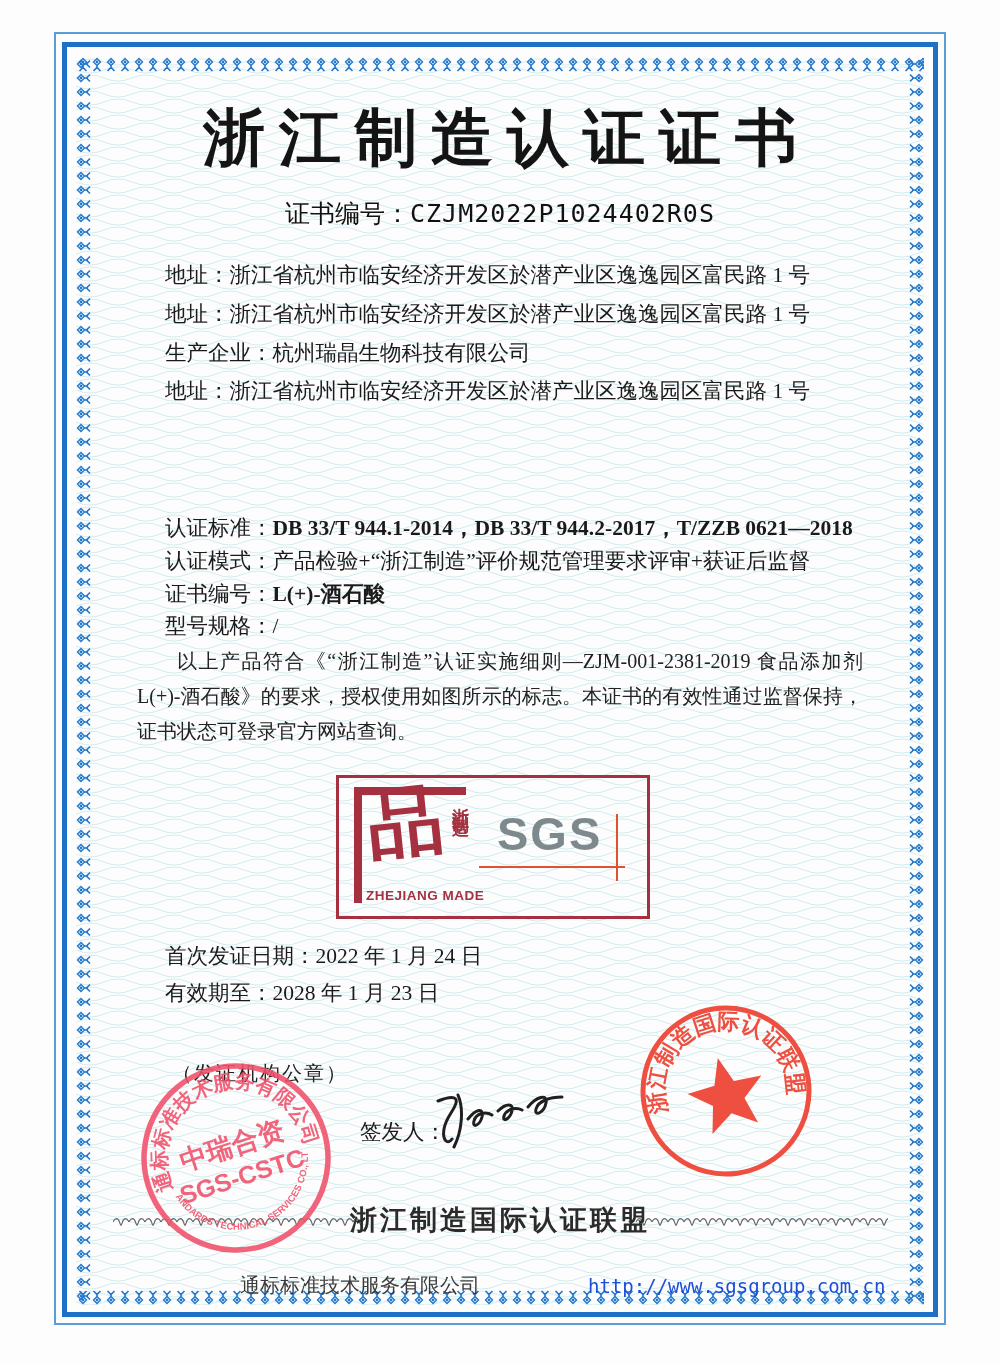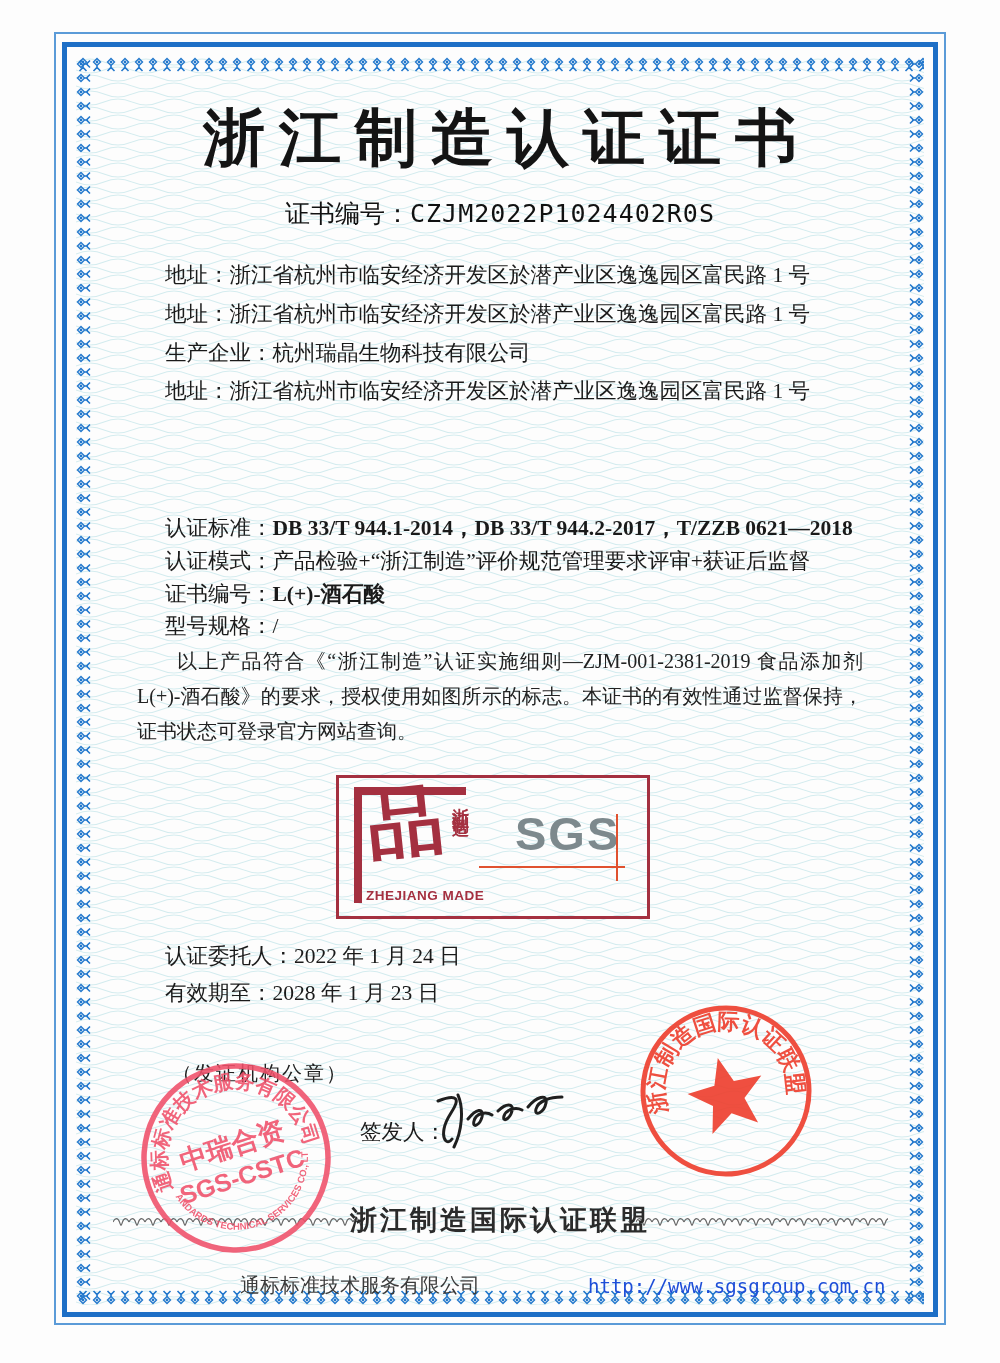--- a/index.html
+++ b/index.html
@@ -39,21 +39,21 @@
     font-size:20px; line-height:35px; text-align:justify; text-indent:2em; color:#222;
   }
   
   .markbox { position:absolute; top:775px; left:336px; width:308px; height:138px; border:3px solid #a43040; }
   .pin-glyph { position:absolute; left:28px; top:6px; font-size:76px; font-weight:bold; color:#a43040;
                transform:rotate(-6deg); font-family:"DejaVu Serif",serif; line-height:1; }
   .vert-label { position:absolute; left:110px; top:16px; writing-mode:vertical-rl; font-size:17px;
                 font-weight:bold; color:#a43040; letter-spacing:4px; }
   .mark-caption { position:absolute; left:27px; top:110px; font-size:13.5px; font-weight:bold;
                   color:#a43040; letter-spacing:0.5px; font-family:"Liberation Sans",sans-serif; }
-  .sgs-logo { position:absolute; left:176px; top:28px; font-size:47px; font-weight:bold; color:#7d898d;
+  .sgs-logo { position:absolute; left:158px; top:28px; font-size:47px; font-weight:bold; color:#7d898d;
               letter-spacing:2px; font-family:"Liberation Sans","DejaVu Sans",sans-serif; }
   .sgs-hline { position:absolute; left:140px; top:88px; width:146px; height:2px; background:#e0512f; }
   .sgs-vline { position:absolute; left:277px; top:36px; width:2px;  height:67px; background:#e0512f; }
   
   .date-line-1 { position:absolute; top:941px; left:165px; font-size:21.5px; }
   .date-line-2 { position:absolute; top:978px; left:165px; font-size:21.5px; }
   .seal-note { position:absolute; top:1060px; left:172px; font-size:20px; letter-spacing:2px; color:#222; }
   .signer { position:absolute; top:1117px; left:360px; font-size:21.5px; }
   .sig-svg { position:absolute; top:1083px; left:428px; }
   .stamp-left  { position:absolute; top:1058px; left:136px; opacity:0.88; }
@@ -166,21 +166,21 @@
       </svg>
       <div class="pin-glyph">品</div>
       <div class="vert-label">浙江制造</div>
       <div class="mark-caption">ZHEJIANG MADE</div>
       <div class="sgs-logo">SGS</div>
       <div class="sgs-hline"></div>
       <div class="sgs-vline"></div>
     </div>
 
     <div class="date-line-1">
-      <span>认证委托人：</span><span>2022 年 1 月 24 日</span>
+      <span>首次发证日期：</span><span>2022 年 1 月 24 日</span>
     </div>
     <div class="date-line-2">
       <span>有效期至：</span><span>2028 年 1 月 23 日</span>
     </div>
 
     <div class="seal-note">（发证机构公章）</div>
 
     <div class="signer">签发人：</div>
 
     <svg class="sig-svg" width="150" height="75" xmlns="http://www.w3.org/2000/svg">

